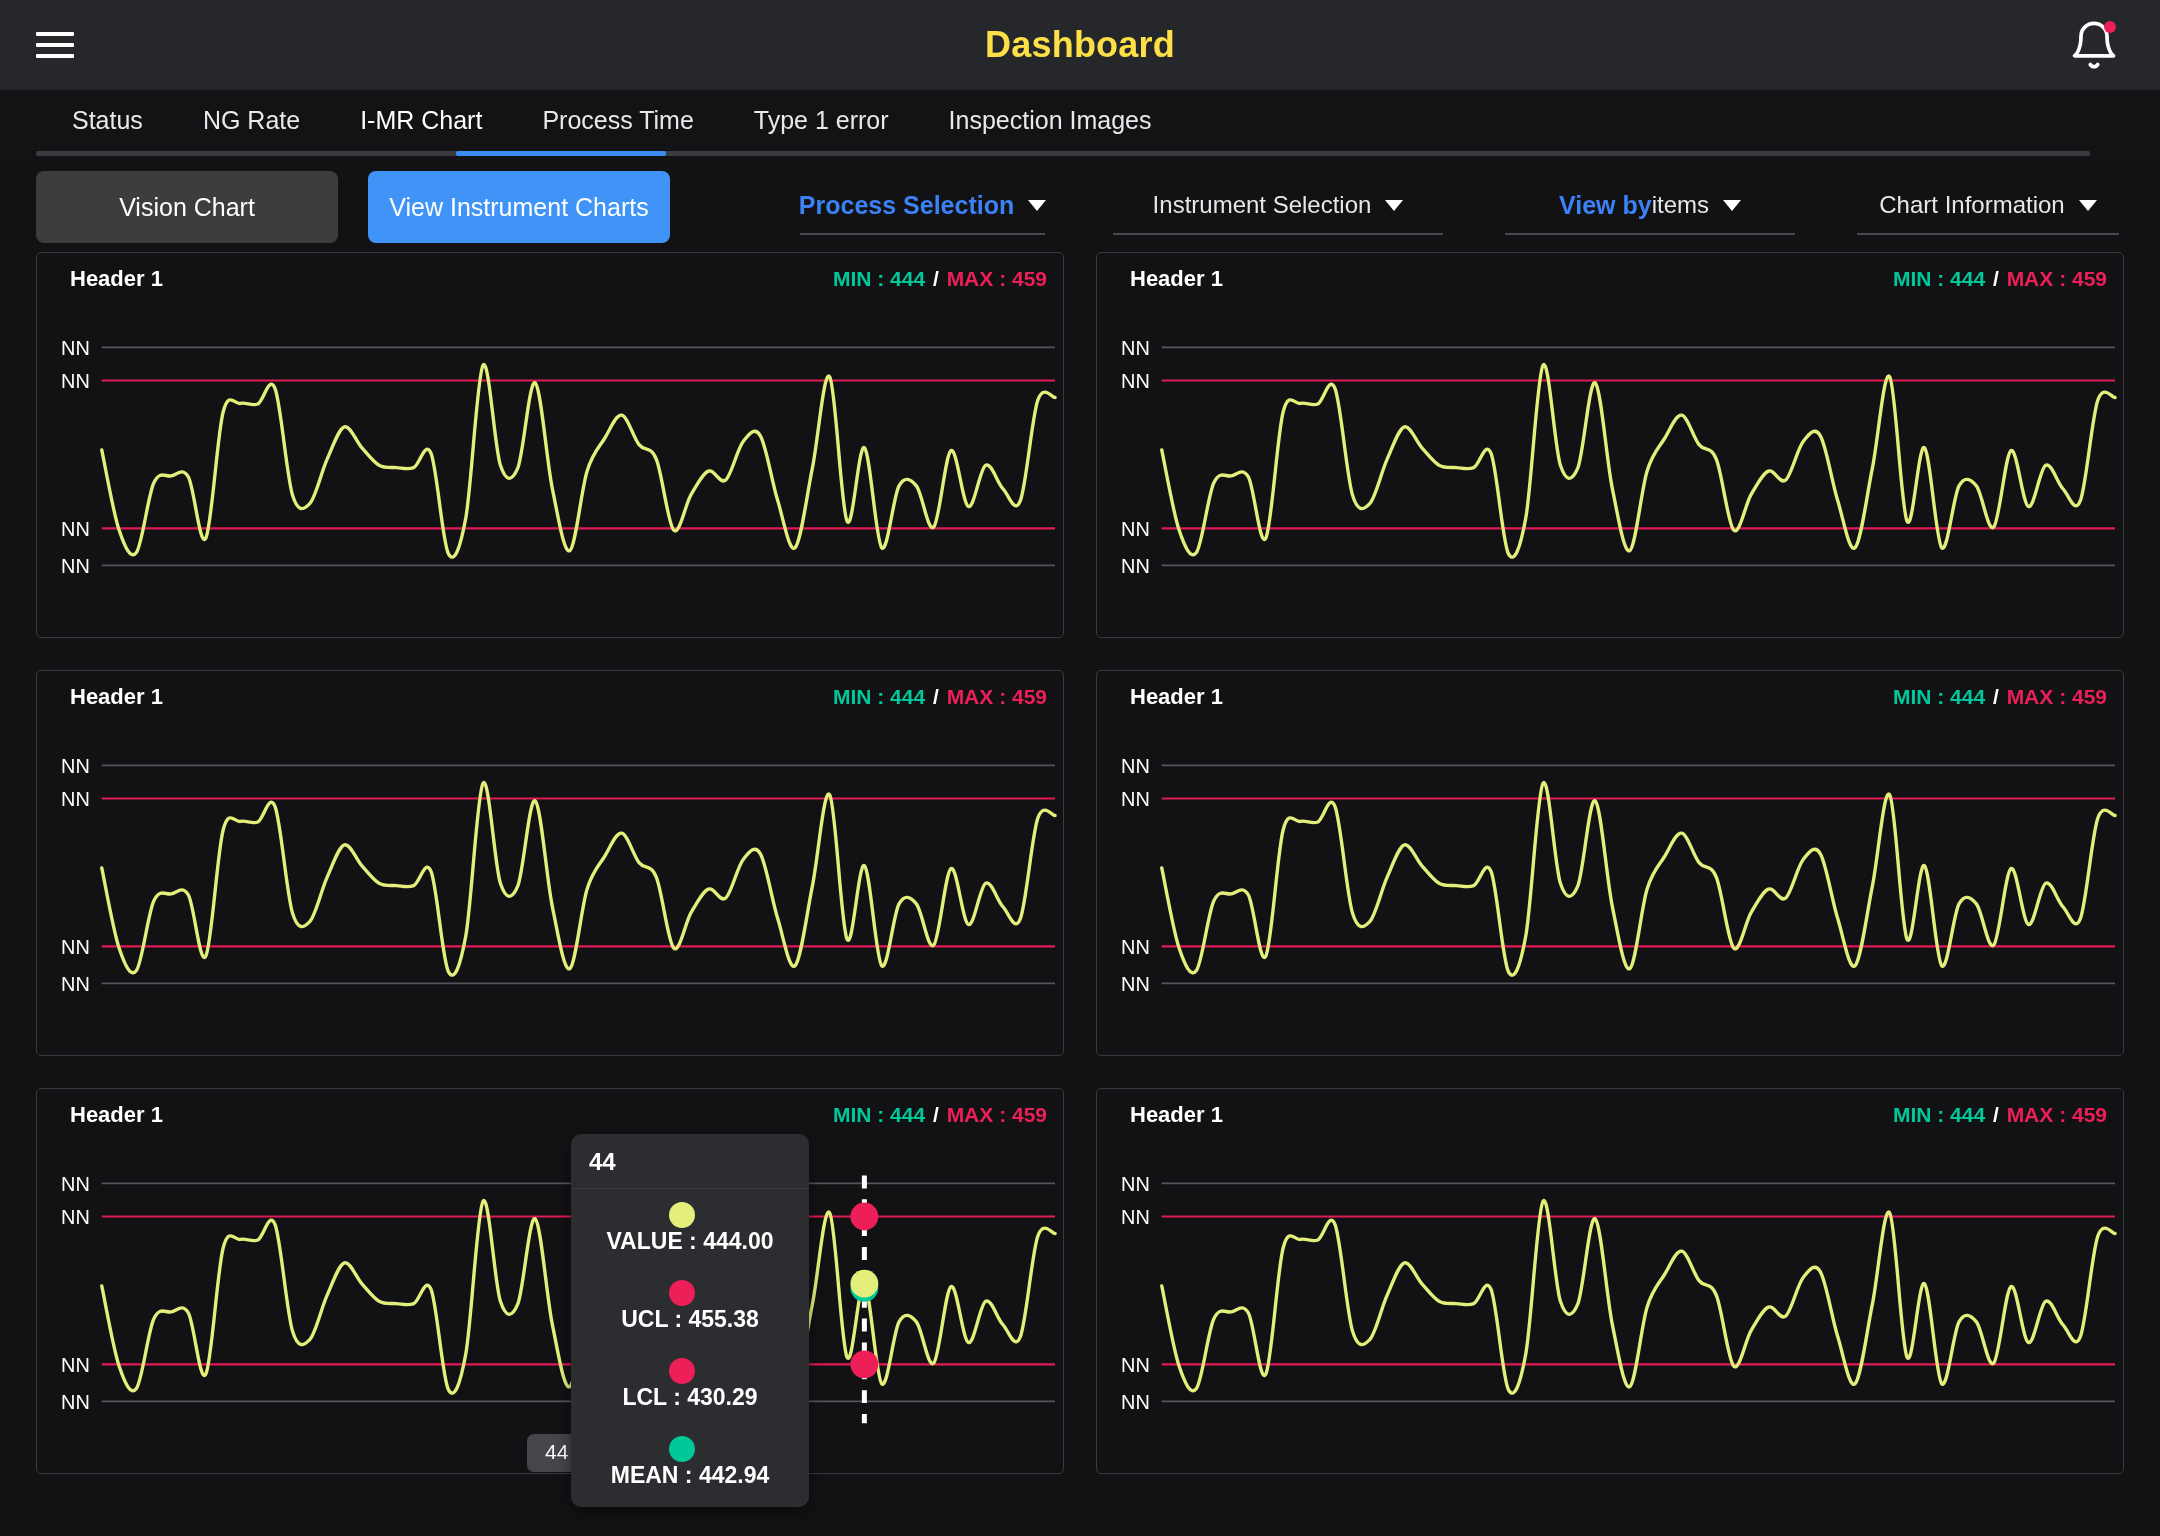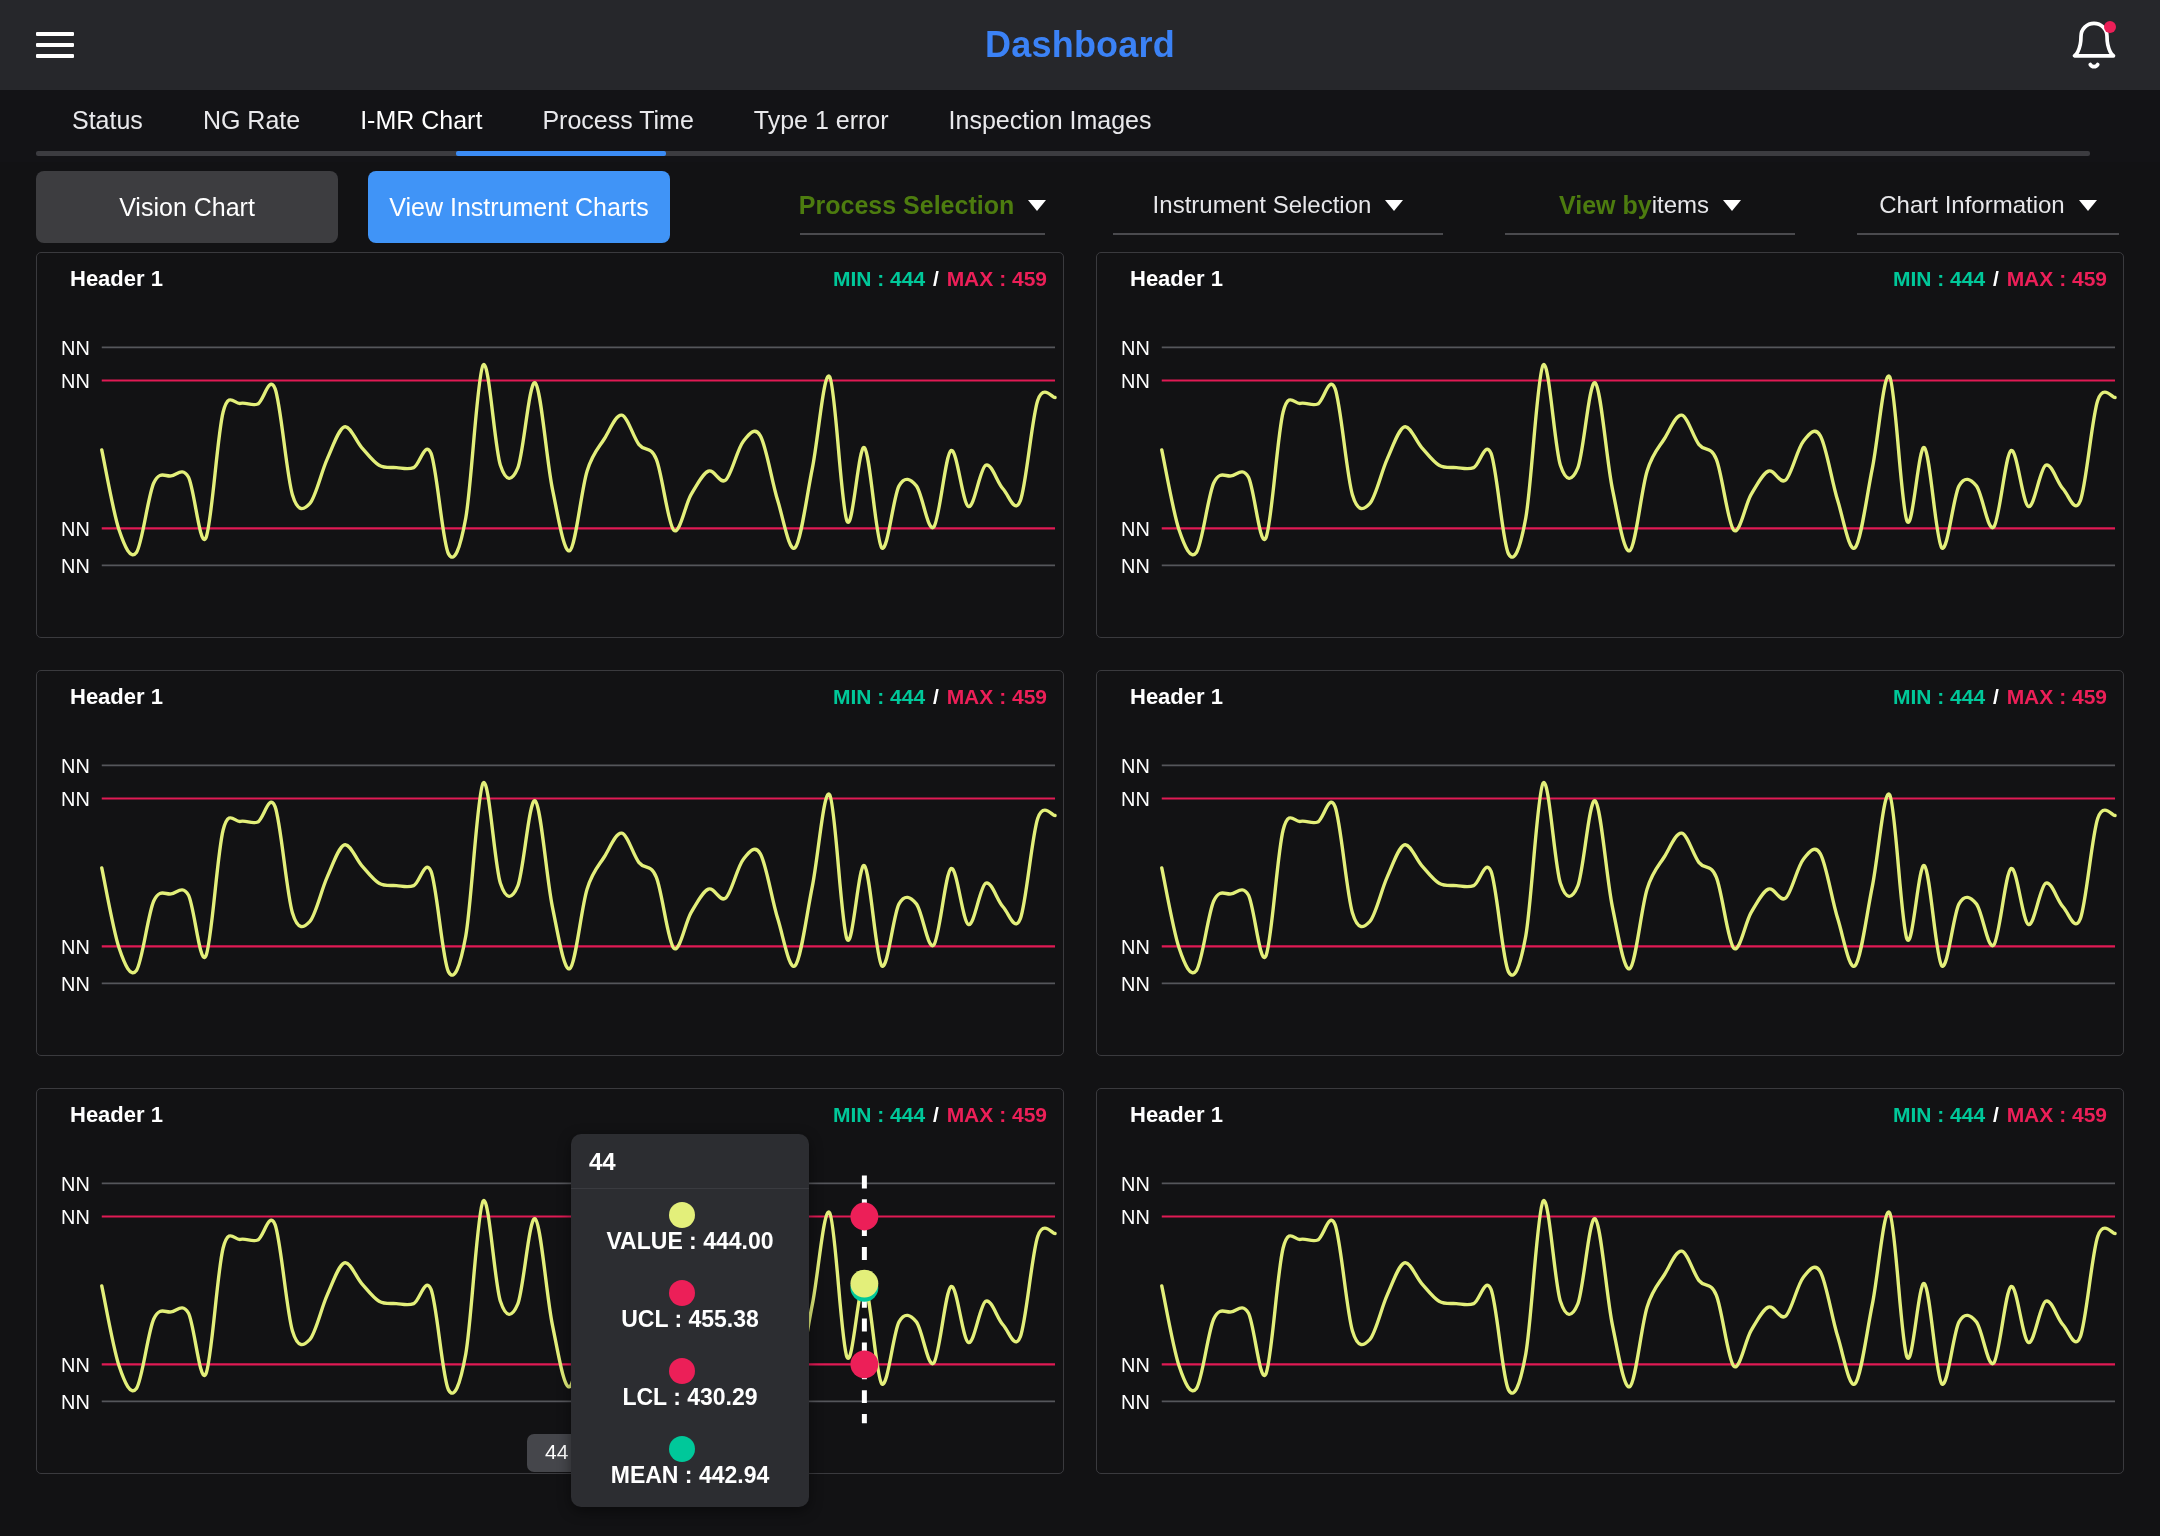--- a/index.html
+++ b/index.html
@@ -20,21 +20,21 @@
   .hamburger {
     position: absolute; left: 36px; top: 50%;
     transform: translateY(-50%);
     width: 38px; height: 26px;
     display: flex; flex-direction: column; justify-content: space-between;
     cursor: pointer;
   }
   .hamburger span { display: block; height: 4px; width: 100%; background: #ffffff; border-radius: 1px; }
   .app-title {
     width: 100%; text-align: center;
-    color: #3b82f6; font-size: 36px; font-weight: bold;
+    color: #fde047; font-size: 36px; font-weight: bold;
     letter-spacing: .2px;
   }
   .bell-wrap {
     position: absolute; right: 40px; top: 50%;
     transform: translateY(-50%);
     width: 52px; height: 52px; cursor: pointer;
   }
   .bell-dot {
     position: absolute; right: 4px; top: 2px;
     width: 12px; height: 12px; border-radius: 50%;
@@ -86,21 +86,21 @@
   .btn-instrument { background: #4094f7; width: 302px; margin-left: 30px; }
 
   .dd {
     margin-left: 0;
     border-bottom: 2px solid #4a4a4e;
     height: 56px;
     display: flex; align-items: center;
     cursor: pointer;
     padding-bottom: 2px;
   }
-  .dd-label { color: #4d7c0f; font-size: 25px; font-weight: bold; white-space: nowrap; }
+  .dd-label { color: #3b82f6; font-size: 25px; font-weight: bold; white-space: nowrap; }
   .dd-value { color: #e7e7ea; font-size: 24px; white-space: nowrap; }
   .caret {
     display: inline-block; margin-left: 14px;
     width: 0; height: 0;
     border-left: 9px solid transparent;
     border-right: 9px solid transparent;
     border-top: 11px solid #ffffff;
   }
   .dd-process   { margin-left: 130px; width: 245px; justify-content: center; }
   .dd-instrument{ margin-left: 68px;  width: 330px; justify-content: center; }

